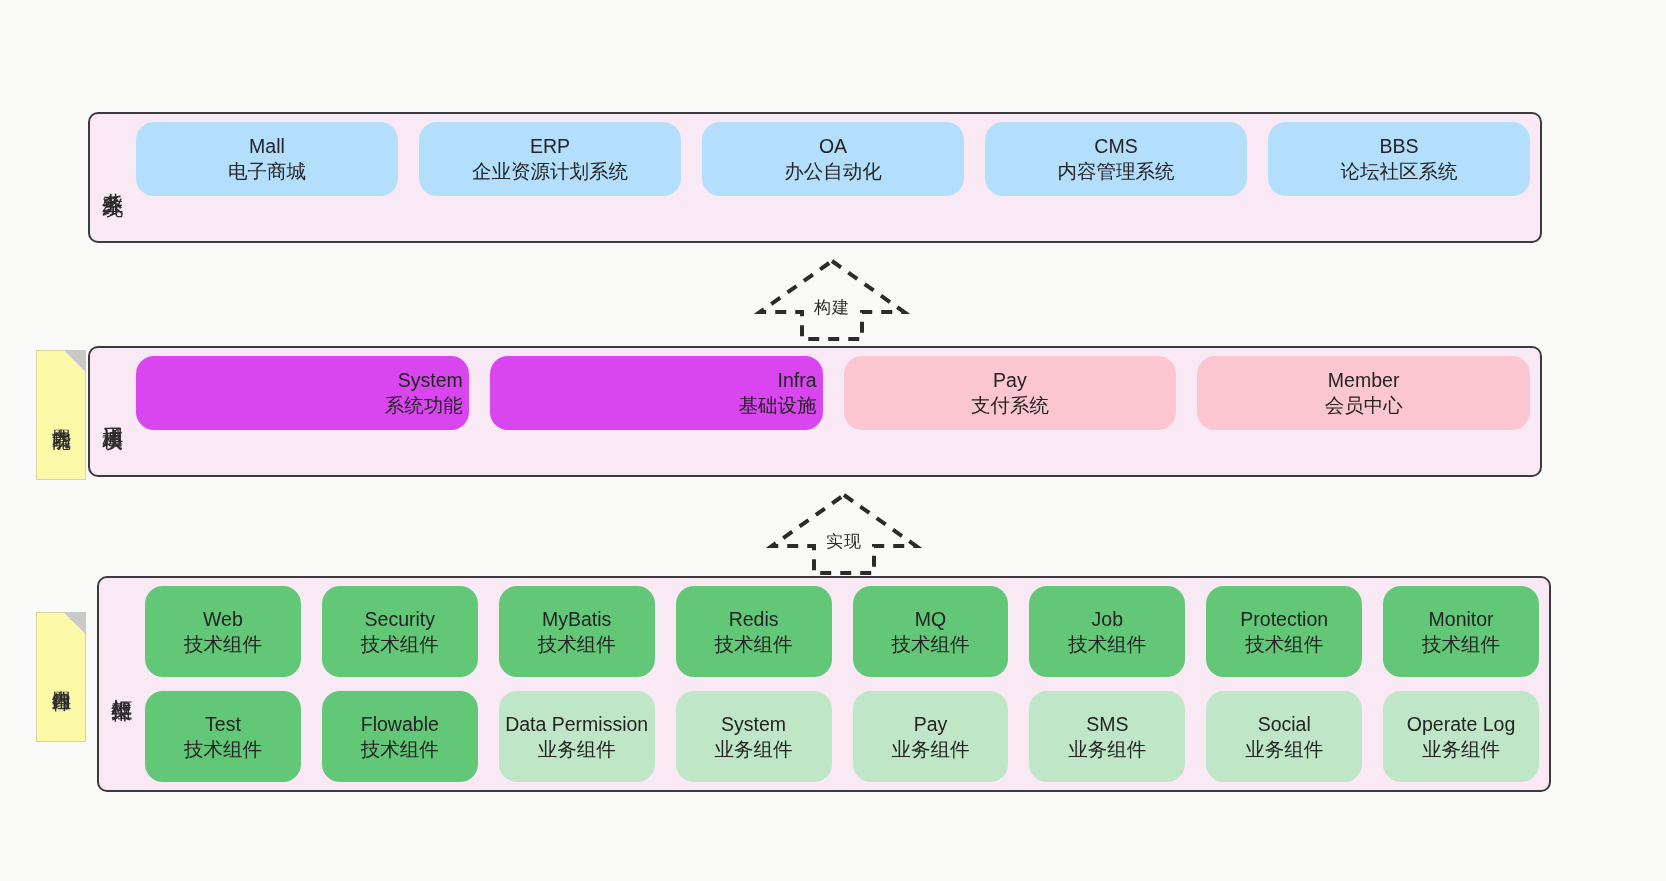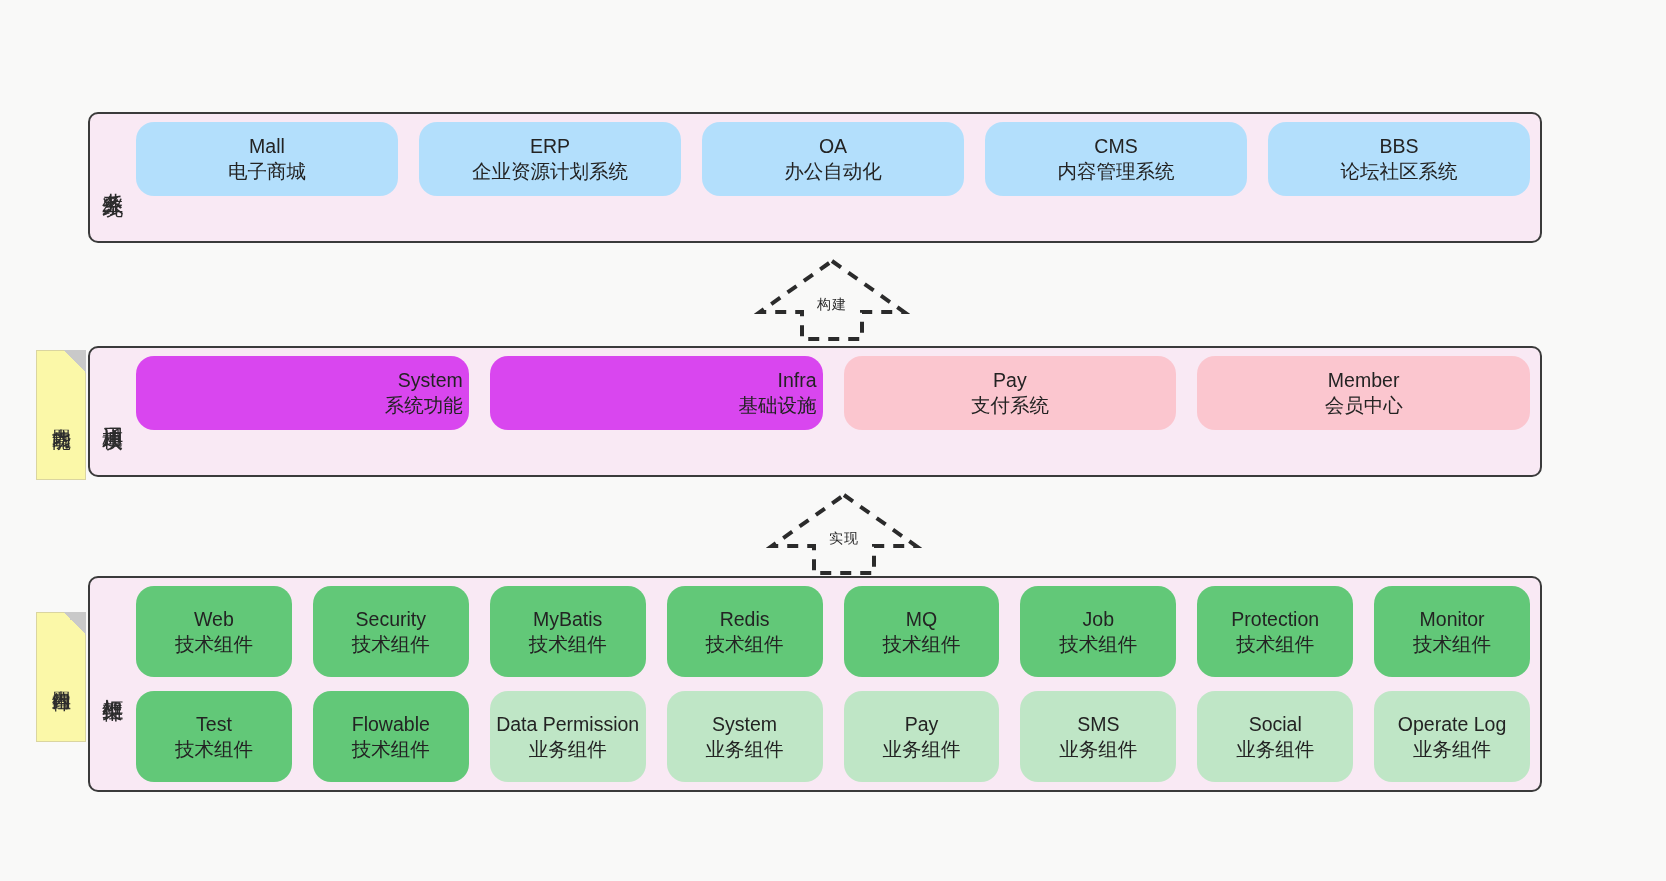--- a/index.html
+++ b/index.html
@@ -77,21 +77,21 @@
 
   .c-blue       { background: #b3dffc; }
   .c-red        { background: #d946ef; align-items: flex-end; }
   .c-pink       { background: #fbc6cf; }
   .c-green      { background: #62c878; }
   .c-lightgreen { background: #bfe6c6; }
 
   
   #band-business  { left: 88px;  top: 112px; width: 1454px; height: 131px; }
   #band-modules   { left: 88px;  top: 346px; width: 1454px; height: 131px; }
-  #band-framework { left: 88px;  top: 576px; width: 1454px; height: 216px; }
+  #band-framework { left: 97px;  top: 576px; width: 1454px; height: 216px; }
 
   #band-business .card,
   #band-modules  .card { height: 74px; }
 
   
   .note {
     position: absolute;
     background: #fbf8a8;
     border: 1px solid #dad5a0;
     display: flex;
@@ -118,21 +118,21 @@
   
   .arrow {
     position: absolute;
   }
   .arrow svg { display: block; overflow: visible; }
   .arrow-label {
     position: absolute;
     left: 0; right: 0;
     top: 38px;
     text-align: center;
-    font-size: 14px;
+    font-size: 17px;
     color: #2b2b2b;
     letter-spacing: 1px;
     pointer-events: none;
   }
   #arrow-build   { left: 757px; top: 258px; width: 150px; height: 84px; }
   #arrow-realize { left: 769px; top: 492px; width: 150px; height: 84px; }
 </style>
 </head>
 <body>
 

